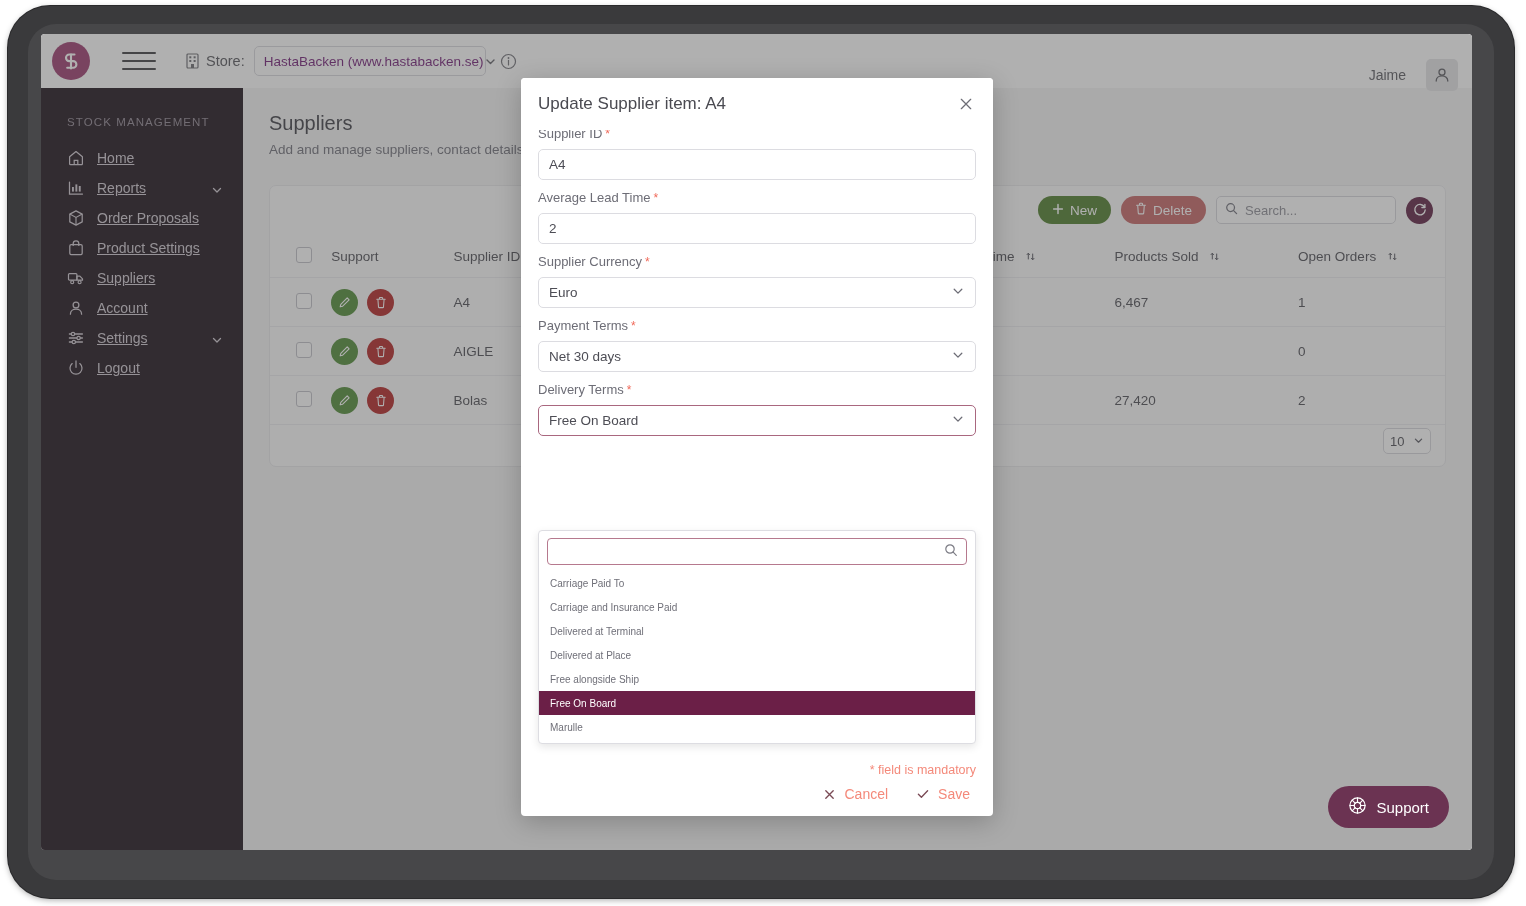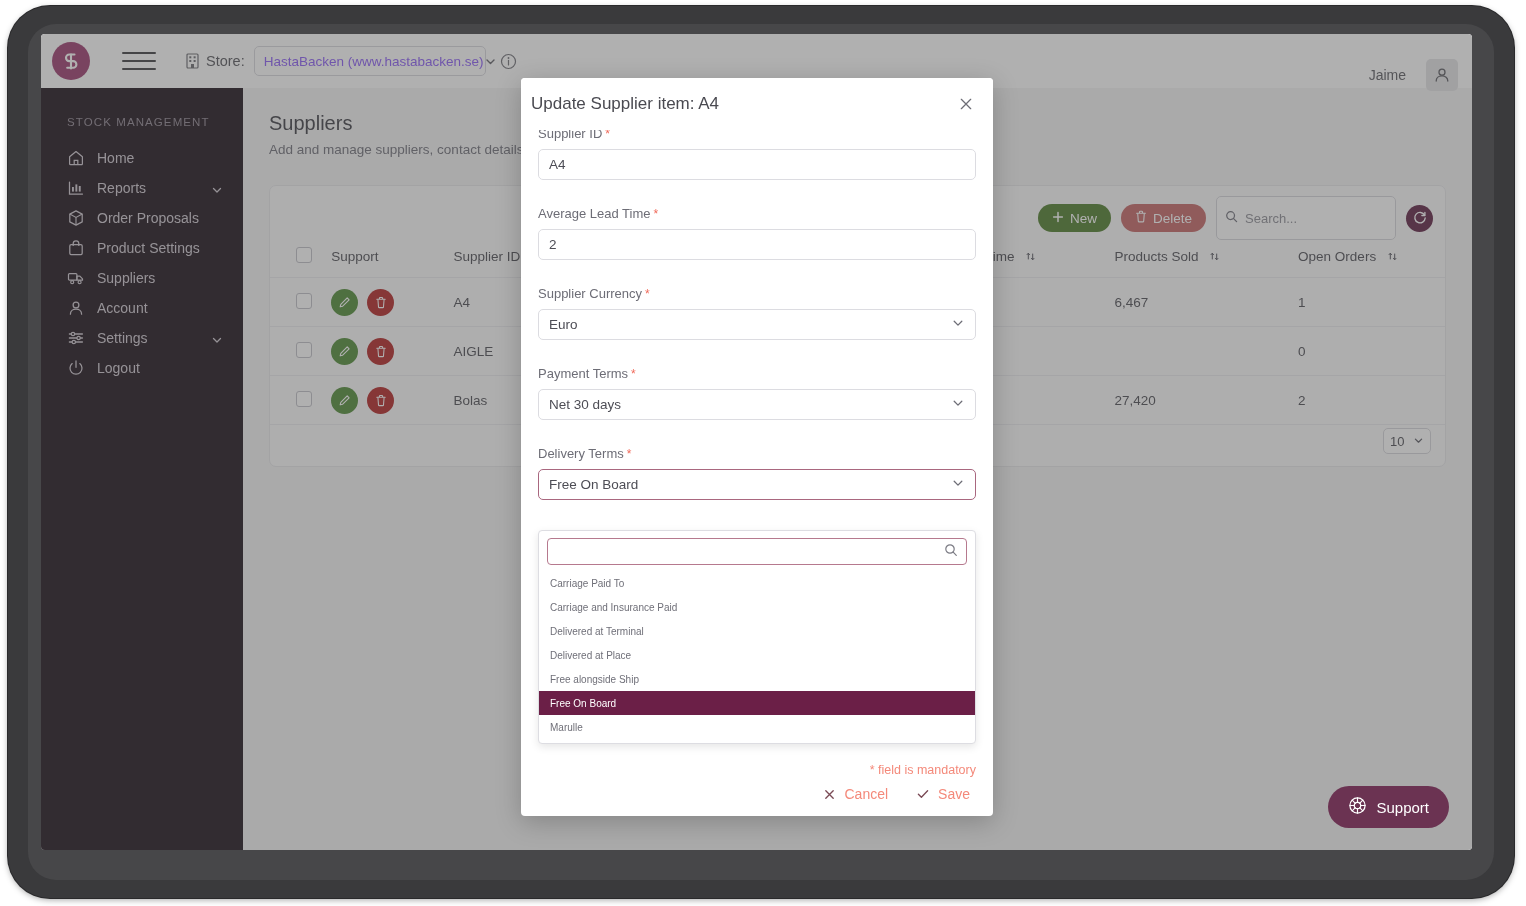--- a/index.html
+++ b/index.html
@@ -70,21 +70,21 @@
   .store-wrap { display: flex; align-items: center; margin-left: 30px; }
   .store-icon { width: 13px; height: 16px; margin-right: 7px; }
   .store-label { font-size: 14.5px; color: #55555b; }
   #store-select {
     margin-left: 9px; width: 232px; height: 30px;
     border: 1px solid #d8d8dd; border-radius: 5px;
     background: #fff;
     display: flex; align-items: center; justify-content: space-between;
     padding: 0 9px; cursor: pointer;
   }
-  #store-select span { font-size: 13.5px; color: #8b5cf6; white-space: nowrap; }
+  #store-select span { font-size: 13.5px; color: #701a75; white-space: nowrap; }
   .chev { width: 13px; height: 13px; flex: none; }
   #info-icon { margin-left: 14px; width: 17px; height: 17px; cursor: pointer; }
 
   #user-area {
     margin-left: auto; margin-right: 14px;
     display: flex; align-items: center; gap: 20px; margin-top: 28px;
   }
   #user-name { font-size: 14px; color: #5a5a60; }
   #avatar {
     width: 32px; height: 32px; border-radius: 5px;
@@ -106,21 +106,21 @@
     color: #8f8692; padding-left: 26px; margin-bottom: 15px;
   }
   .nav-item {
     display: flex; align-items: center;
     height: 30px; margin-bottom: 0;
     padding: 0 20px 0 26px;
     cursor: pointer; color: #cfc9d1;
   }
   .nav-item + .nav-item { margin-top: 0; }
   .nav-ico { width: 18px; height: 18px; flex: none; margin-right: 12px; }
-  .nav-label { font-size: 14px; white-space: nowrap; }
+  .nav-label { font-size: 14px; white-space: nowrap; text-decoration: underline; }
   .nav-chev { margin-left: auto; width: 12px; height: 12px; }
 
   
   #main {
     position: absolute; left: 202px; top: 54px;
     width: 1229px; height: 762px;
     background: #f4f4f5;
     padding: 24px 26px 0 26px;
     z-index: 3;
   }
@@ -141,21 +141,21 @@
   }
   .btn {
     height: 28px; border-radius: 14px;
     display: flex; align-items: center; gap: 6px;
     padding: 0 14px; font-size: 13.5px; color: #fff;
     cursor: pointer; border: none; white-space: nowrap;
   }
   #btn-new { background: #4d7c2a; }
   #btn-delete { background: #c56565; }
   #search-box {
-    width: 180px; height: 44px;
+    width: 180px; height: 28px;
     border: 1px solid #d6d6db; border-radius: 5px;
     background: #fff; display: flex; align-items: center;
     padding: 0 8px; gap: 7px;
   }
   #search-input {
     border: none; outline: none; background: transparent;
     font-size: 13px; color: #56565d; width: 100%;
     font-family: "Liberation Sans", sans-serif;
   }
   #search-input::placeholder { color: #8d8d95; }
@@ -226,34 +226,34 @@
     position: absolute;
     left: 480px; top: 44px;
     width: 472px; height: 738px;
     background: #ffffff;
     border-radius: 4px;
     box-shadow: 0 6px 26px rgba(0,0,0,.22);
     z-index: 60;
     overflow: hidden;
   }
   #modal-head {
-    height: 52px; padding: 0 18px 0 10px;
+    height: 52px; padding: 0 18px 0 17px;
     display: flex; align-items: center;
     background: #fff;
   }
   #modal-title { font-size: 17px; color: #4a4a51; }
   #modal-close { margin-left: auto; cursor: pointer; width: 18px; height: 18px; }
 
   #modal-body {
     position: relative;
     height: 686px;
     padding: 0 17px;
     overflow: hidden;
   }
-  .field { margin-bottom: 26px; }
+  .field { margin-bottom: 10px; }
   .field-label {
     font-size: 13px; color: #6d6d76; margin-bottom: 8px; display: block;
   }
   .req { color: #f06a5a; margin-left: 3px; font-size: 12px; }
   .ctrl {
     width: 100%; height: 31px;
     border: 1px solid #dcdce1; border-radius: 5px;
     background: #fff;
     display: flex; align-items: center;
     padding: 0 10px;

